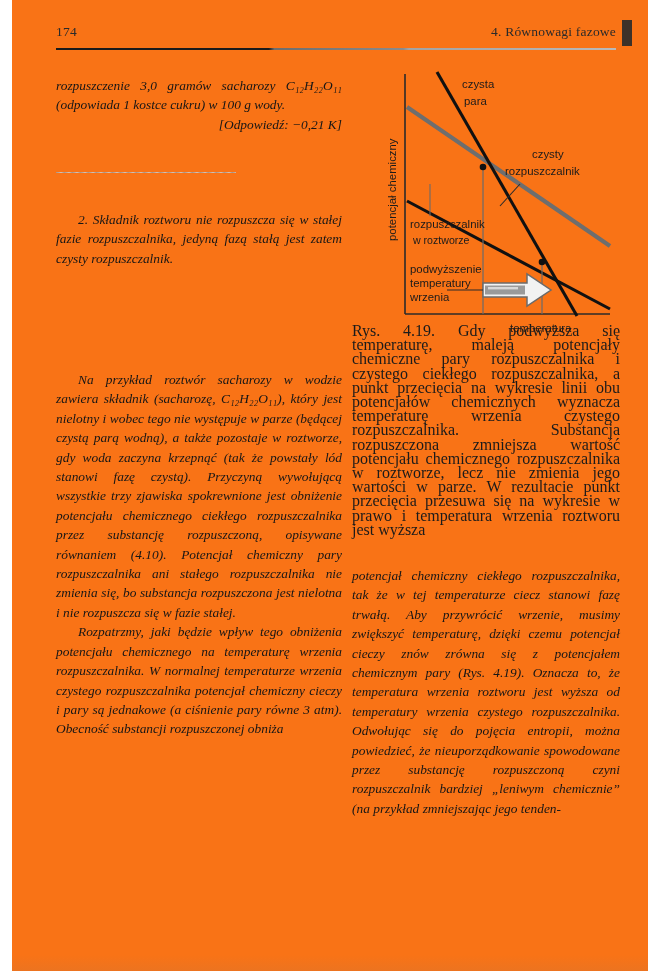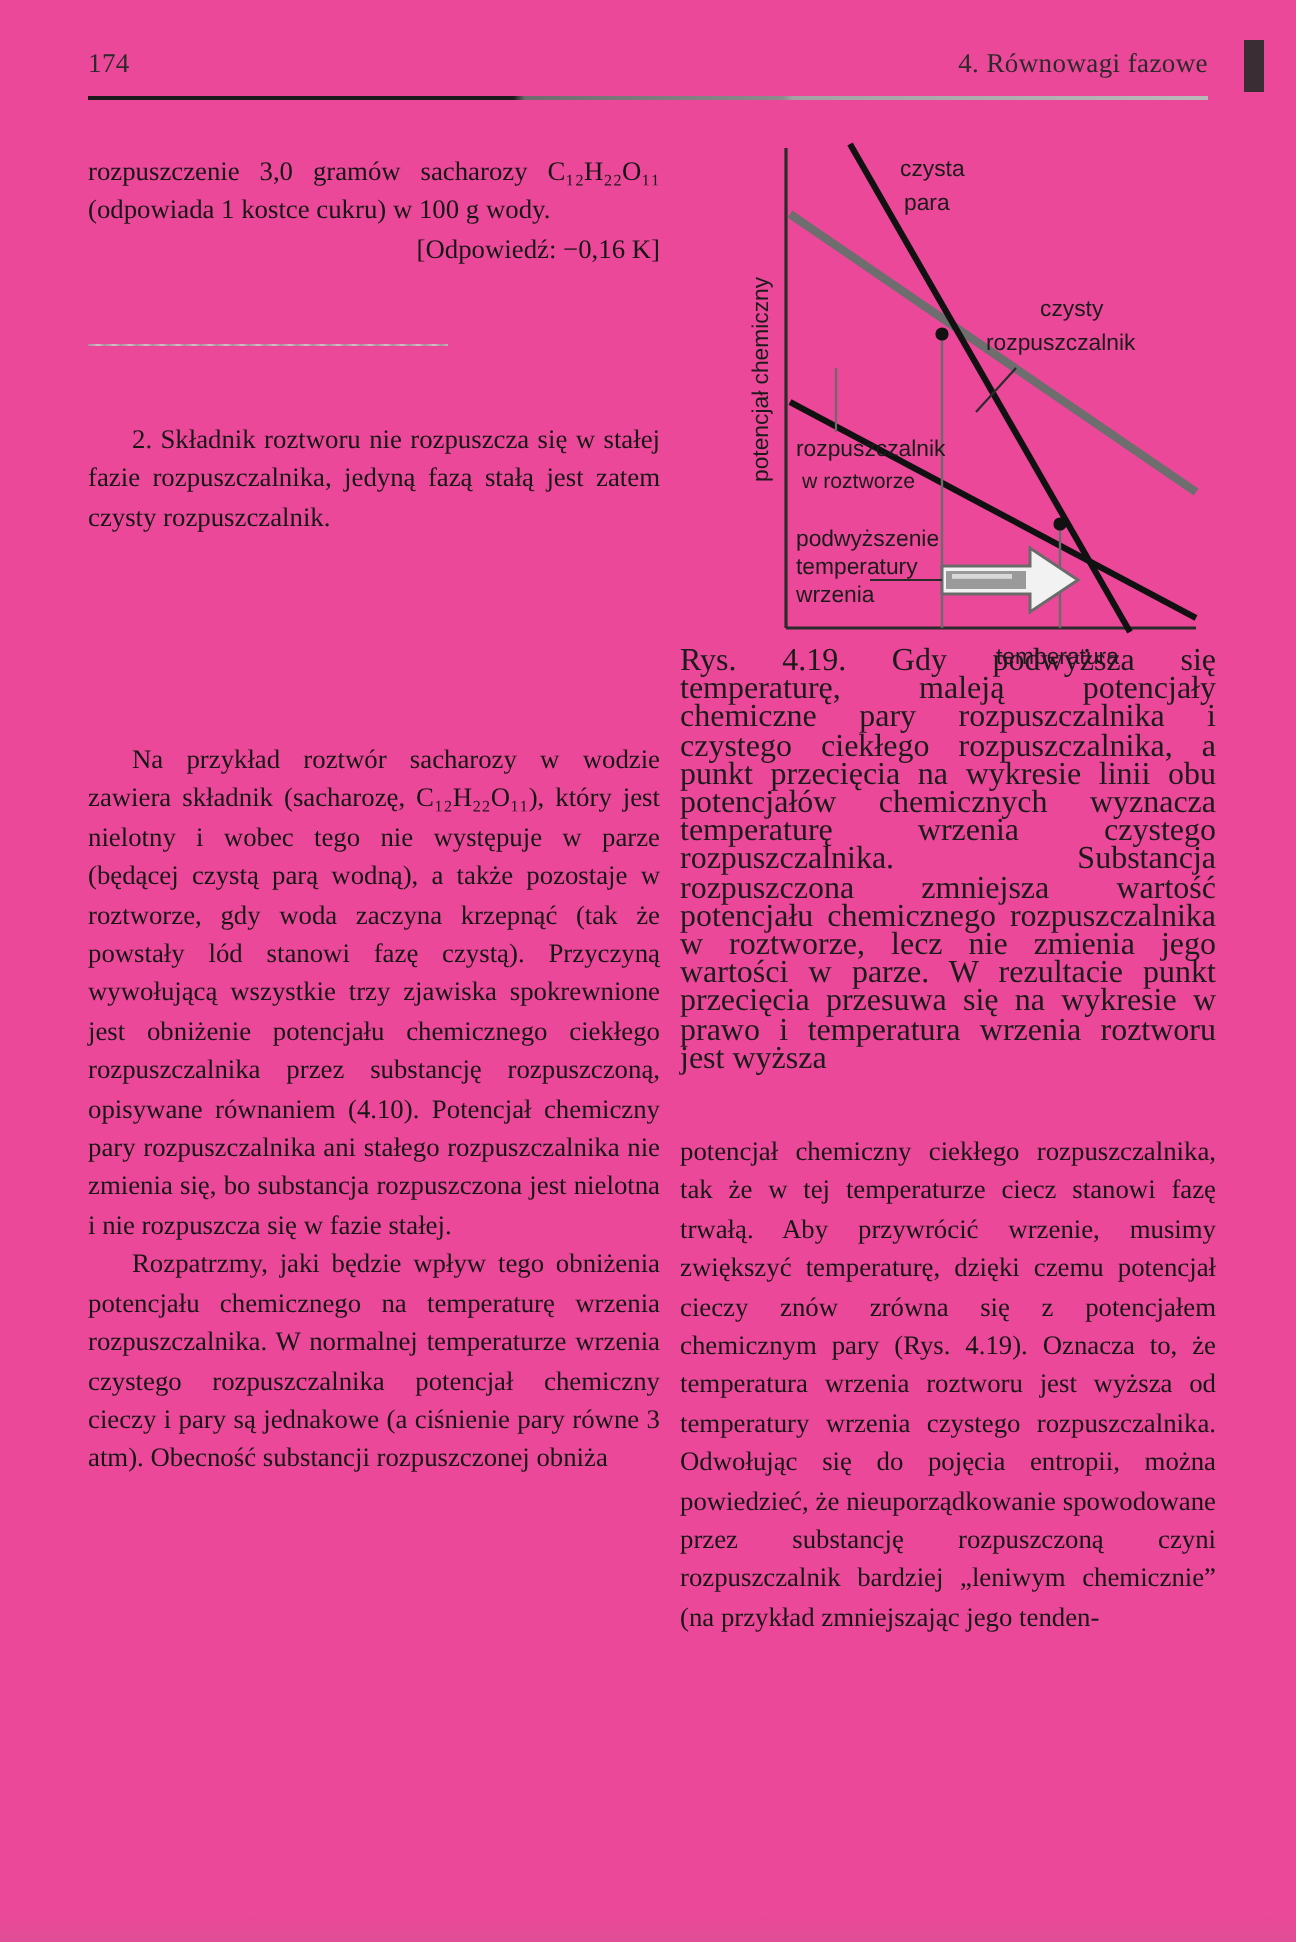--- a/index.html
+++ b/index.html
@@ -11,21 +11,22 @@
     width: 648px;
     height: 971px;
     position: relative;
     font-family: "Liberation Serif", "DejaVu Serif", serif;
     color: #141414;
     overflow: hidden;
   }
   .page {
     position: absolute;
     inset: 0;
-    background: #ec4899;
+    background: #f97316;
+    margin-left: 12px;
   }
 
   
   .runhead {
     position: absolute;
     left: 44px;
     top: 24px;
     width: 560px;
     height: 22px;
   }
@@ -56,20 +57,21 @@
   }
 
   
   .col {
     position: absolute;
     font-size: 13.4px;
     line-height: 19.4px;
     text-align: justify;
     text-justify: inter-word;
     color: #161616;
+    font-style: italic;
   }
   .col-left  { left: 44px;  top: 76px; width: 286px; }
   .col-right { left: 340px; top: 566px; width: 268px; }
 
   .col p {
     margin: 0;
     text-indent: 22px;
   }
   .col p.noindent { text-indent: 0; }
 
@@ -147,21 +149,21 @@
   <div class="edge-nick"></div>
 
   <div class="runhead">
     <span class="folio">174</span>
     <span class="chap">4. Równowagi fazowe</span>
   </div>
   <div class="runrule"></div>
 
   <div class="col col-left">
     <p class="noindent">rozpuszczenie 3,0 gramów sacharozy C₁₂H₂₂O₁₁ (odpowiada 1 kostce cukru) w 100 g wody.</p>
-    <p class="ans">[Odpowiedź: −0,16 K]</p>
+    <p class="ans">[Odpowiedź: −0,21 K]</p>
   </div>
 
   <div class="hairline"></div>
 
   <div class="col blk-left-2">
     <p>2. Składnik roztworu nie rozpuszcza się w stałej fazie rozpuszczalnika, jedyną fazą stałą jest zatem czysty rozpuszczalnik.</p>
   </div>
 
   <div class="col blk-left-3">
     <p>Na przykład roztwór sacharozy w wodzie zawiera składnik (sacharozę, C₁₂H₂₂O₁₁), który jest nielotny i wobec tego nie występuje w parze (będącej czystą parą wodną), a także pozostaje w roztworze, gdy woda zaczyna krzepnąć (tak że powstały lód stanowi fazę czystą). Przyczyną wywołującą wszystkie trzy zjawiska spokrewnione jest obniżenie potencjału chemicznego ciekłego rozpuszczalnika przez substancję rozpuszczoną, opisywane równaniem (4.10). Potencjał chemiczny pary rozpuszczalnika ani stałego rozpuszczalnika nie zmienia się, bo substancja rozpuszczona jest nielotna i nie rozpuszcza się w fazie stałej.</p>

